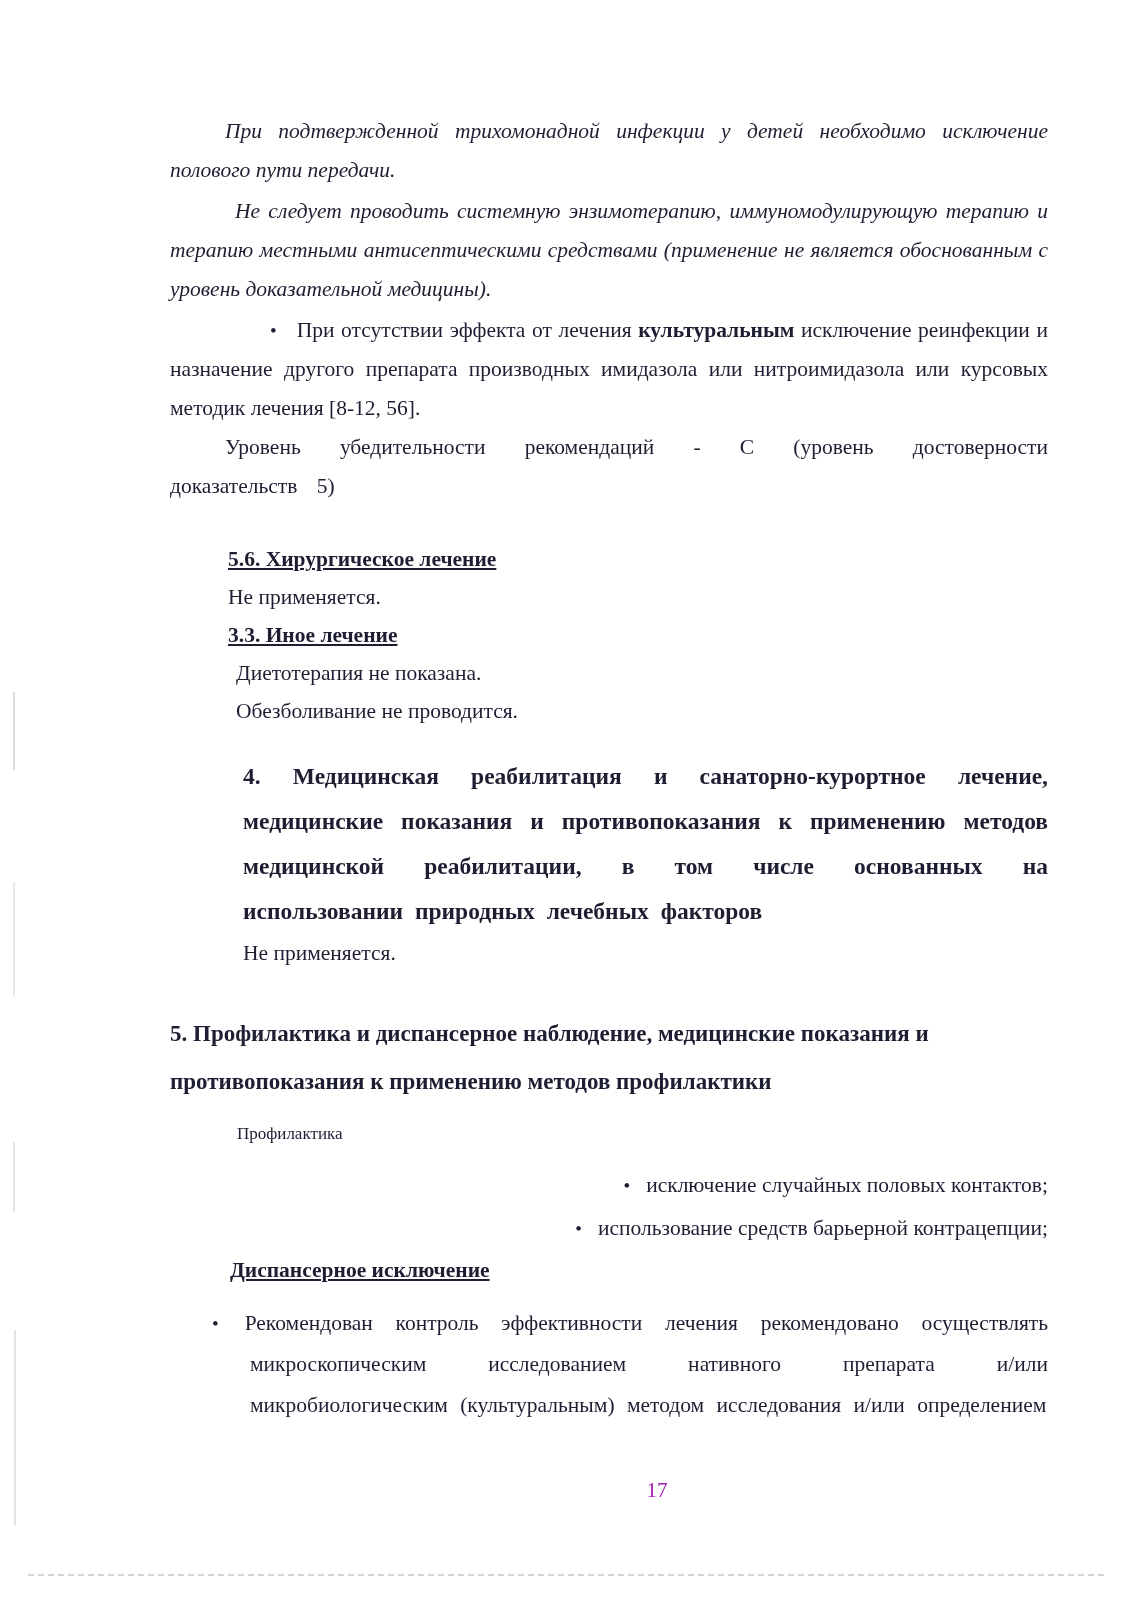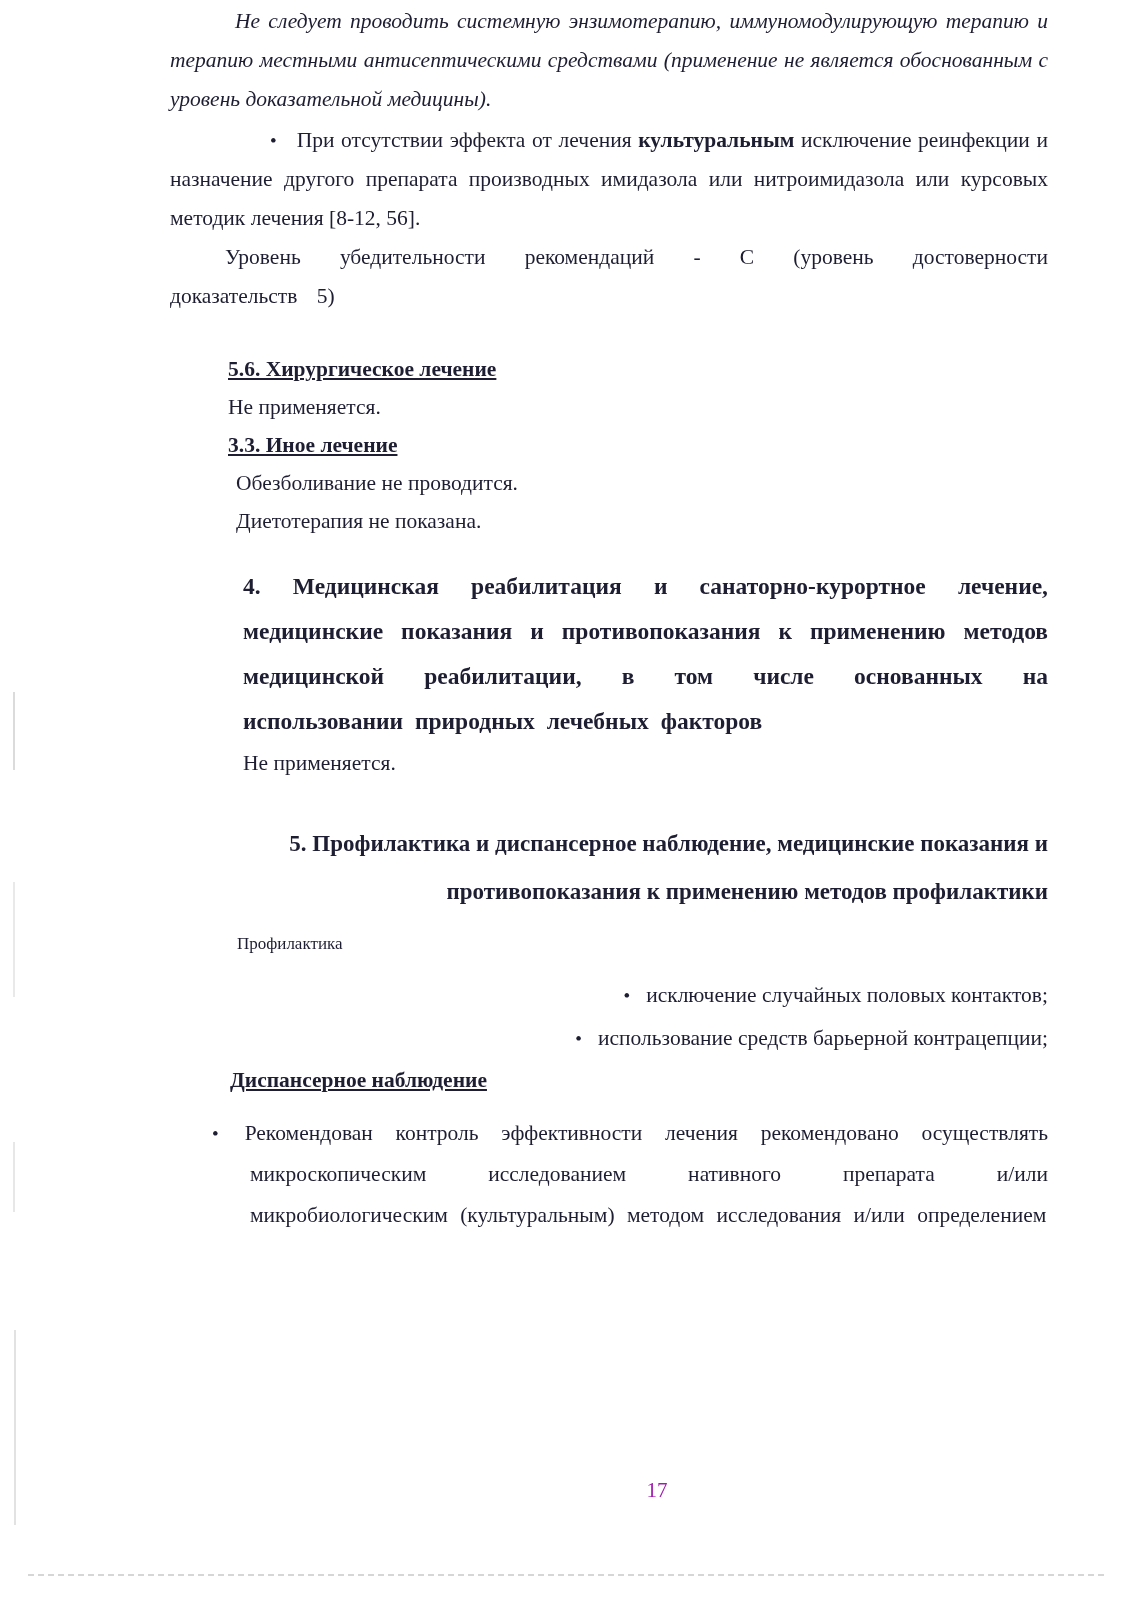--- a/index.html
+++ b/index.html
@@ -71,21 +71,21 @@
     font-size: 21.5px;
     line-height: 38px;
     margin: 0 0 0 73px;
   }
 
   .heading-5 {
     margin: 38px 0 0 0;
     font-size: 23px;
     font-weight: bold;
     line-height: 48px;
-    text-align: right;
+    text-align: left;
   }
   .prophylaxis-label {
     font-size: 17px;
     line-height: 40px;
     margin: 8px 0 0 67px;
   }
   .prevention-list { margin: 10px 0 0 0; padding: 0; list-style: none; }
   .prevention-item {
     font-size: 21.5px;
     line-height: 42px;
@@ -140,47 +140,48 @@
     border-top: 2px dashed #cdcdcd;
     opacity: .8;
   }
 </style>
 </head>
 <body>
 
 <div class="page">
   <div class="content">
 
+    <p class="body-text italic indent para-first">При подтвержденной трихомонадной инфекции у детей необходимо исключение полового пути передачи.</p>
 
     <p class="body-text italic para-second" style="text-indent:65px;">Не следует проводить системную энзимотерапию, иммуномодулирующую терапию и терапию местными антисептическими средствами (применение не является обоснованным с уровень доказательной медицины).</p>
 
     <p class="body-text rec-bullet"><span class="bullet-glyph">•</span><span>При отсутствии эффекта от лечения </span><span class="bold">культуральным</span><span> исключение реинфекции и назначение другого препарата производных имидазола или нитроимидазола или курсовых методик лечения [8-12, 56].</span></p>
 
     <p class="body-text evidence">Уровень убедительности рекомендаций - С (уровень достоверности доказательств 5)</p>
 
     <h3 class="subsection-title first">5.6. Хирургическое лечение</h3>
     <p class="plain-line">Не применяется.</p>
 
     <h3 class="subsection-title">3.3. Иное лечение</h3>
+    <p class="plain-line inset">Диетотерапия не показана.</p>
     <p class="plain-line inset">Обезболивание не проводится.</p>
-    <p class="plain-line inset">Диетотерапия не показана.</p>
 
     <h2 class="heading-4">4. Медицинская реабилитация и санаторно-курортное лечение, медицинские показания и противопоказания к применению методов медицинской реабилитации, в том числе основанных на использовании природных лечебных факторов</h2>
     <p class="heading-4-body">Не применяется.</p>
 
     <h2 class="heading-5">5. Профилактика и диспансерное наблюдение, медицинские показания и противопоказания к применению методов профилактики</h2>
 
     <p class="prophylaxis-label">Профилактика</p>
 
     <ul class="prevention-list">
       <li class="prevention-item"><span class="bullet-glyph">•</span><span>исключение случайных половых контактов;</span></li>
       <li class="prevention-item"><span class="bullet-glyph">•</span><span>использование средств барьерной контрацепции;</span></li>
     </ul>
 
-    <h3 class="dispensary-title">Диспансерное наблюдение</h3>
+    <h3 class="dispensary-title">Диспансерное исключение</h3>
 
     <p class="dispensary-bullet"><span class="bullet-glyph">•</span><span>Рекомендован контроль эффективности лечения рекомендовано осуществлять микроскопическим исследованием нативного препарата и/или микробиологическим (культуральным) методом исследования и/или определением</span></p>
 
   </div>
 
   <div class="page-number">17</div>
 
   <div class="scan-edge edge-a"></div>
   <div class="scan-edge edge-b"></div>
   <div class="scan-edge edge-c"></div>

